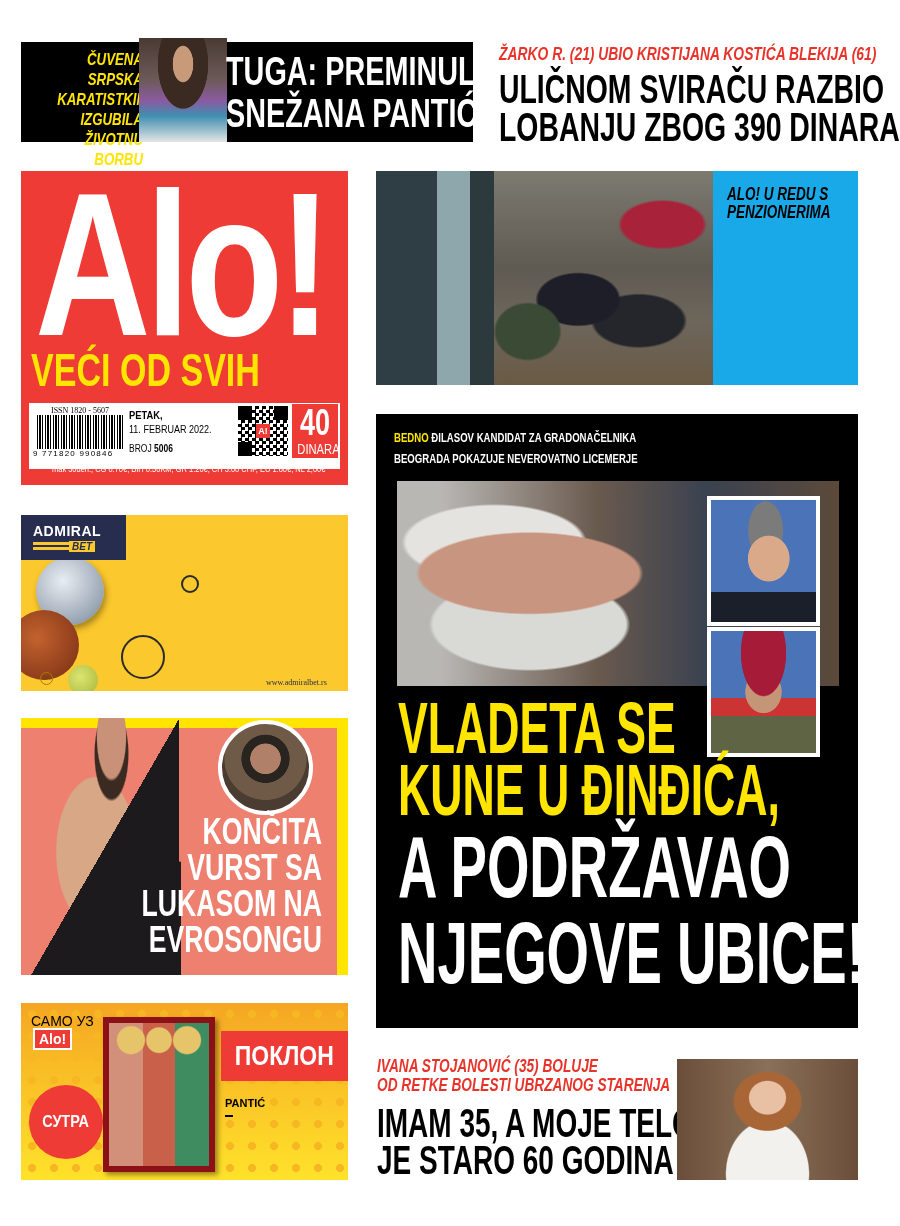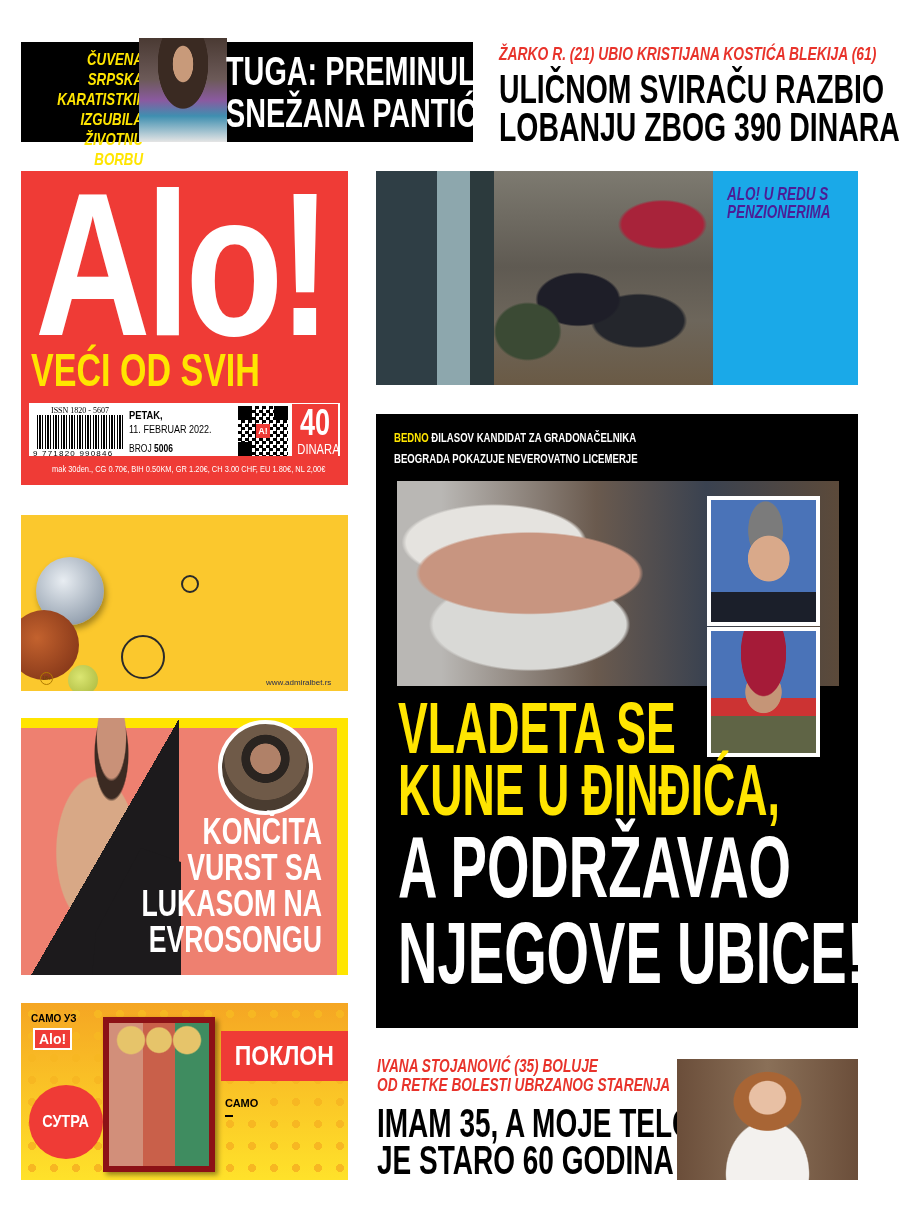--- a/index.html
+++ b/index.html
@@ -22,21 +22,21 @@
   #tr-kicker { left: 499px; top: 44px; color: #e8332b; font-size: 18px; font-style: italic; font-weight: bold; white-space: nowrap; transform: scaleX(0.77); transform-origin: left top; }
   #tr-head { left: 499px; top: 70px; color: #000; font-size: 40px; line-height: 38px; font-weight: bold; }
   #tr-head div { transform: scaleX(0.71); transform-origin: left top; white-space: nowrap; }
 
   
   #masthead { left: 21px; top: 171px; width: 327px; height: 314px; background: #ef3b36; }
   #logo { left: 14px; top: 4px; color: #fff; font-size: 205px; line-height: 178px; font-weight: bold; letter-spacing: -6px; }
   #logo span { display: inline-block; transform: scaleX(0.78); transform-origin: left top; }
   #slogan { left: 10px; top: 176px; color: #ffe500; font-size: 46px; line-height: 46px; font-weight: bold; }
   #slogan span { display: inline-block; transform: scaleX(0.74); transform-origin: left top; white-space: nowrap; }
-  #info-box { left: 8px; top: 232px; width: 311px; height: 53px; background: #fff; }
+  #info-box { left: 8px; top: 232px; width: 311px; height: 66px; background: #fff; }
   #barcode { left: 2px; top: 3px; width: 96px; height: 52px; }
   #issn { left: 20px; top: 0px; font-family: "Liberation Serif", serif; font-size: 8px; color: #000; }
   #bars { left: 6px; top: 9px; width: 88px; height: 34px;
     background: repeating-linear-gradient(90deg, #000 0 1px, #fff 1px 2px, #000 2px 4px, #fff 4px 5px, #000 5px 6px, #fff 6px 8px); }
   #ean { left: 2px; top: 43px; font-size: 8px; color: #000; letter-spacing: 1.2px; }
   #date-day { left: 100px; top: 6px; font-size: 11px; font-weight: bold; color: #000; transform: scaleX(0.85); transform-origin: left top; }
   #date-full { left: 100px; top: 20px; font-size: 11px; color: #000; transform: scaleX(0.82); transform-origin: left top; white-space: nowrap; }
   #issue { left: 100px; top: 40px; font-size: 10px; color: #000; transform: scaleX(0.85); transform-origin: left top; white-space: nowrap; }
   #issue b { font-weight: bold; }
   #qr { left: 209px; top: 3px; width: 50px; height: 50px;
@@ -57,36 +57,36 @@
   
   #queue-photo { left: 376px; top: 171px; width: 337px; height: 214px;
     background:
       linear-gradient(90deg, #2f3e45 0 18%, #8da7ad 18% 28%, #2c3a3d 28% 35%, transparent 35%),
       radial-gradient(ellipse at 85% 25%, #a8233a 0 10%, transparent 11%),
       radial-gradient(ellipse at 45% 75%, #3b4a34 0 12%, transparent 13%),
       radial-gradient(ellipse at 60% 60%, #1e1e28 0 14%, transparent 15%),
       radial-gradient(ellipse at 78% 70%, #24262c 0 12%, transparent 13%),
       linear-gradient(180deg, #7d7a70 0%, #5f5a52 45%, #6d665b 70%, #6a5a45 100%); }
   #blue-box { left: 713px; top: 171px; width: 145px; height: 214px; background: #1aa9e8; }
-  #bb-kicker { left: 14px; top: 14px; color: #4c1d95; font-size: 18px; line-height: 18px; font-style: italic; font-weight: bold; }
+  #bb-kicker { left: 14px; top: 14px; color: #000000; font-size: 18px; line-height: 18px; font-style: italic; font-weight: bold; }
   #bb-kicker div { transform: scaleX(0.75); transform-origin: left top; white-space: nowrap; }
   #bb-head { left: 14px; top: 60px; color: #fff; font-size: 36px; line-height: 36px; font-weight: bold; }
   #bb-head div { transform: scaleX(0.72); transform-origin: left top; white-space: nowrap; }
 
   
   #admiral-ad { left: 21px; top: 515px; width: 327px; height: 176px; background: #fbc82d; overflow: hidden; }
   #adm-logo { left: 0; top: 0; width: 105px; height: 45px; background: #272d4f; }
   #adm-name { left: 12px; top: 8px; color: #fff; font-size: 14px; font-weight: bold; letter-spacing: 0.5px; }
   #adm-bet { left: 48px; top: 26px; color: #272d4f; font-size: 10px; font-weight: bold; font-style: italic; background: #fbc82d; padding: 0 3px; }
   #adm-line { left: 12px; top: 27px; width: 36px; height: 3px; background: #fbc82d; box-shadow: 0 5px 0 #fbc82d; }
   #adm-panel { left: 145px; top: 10px; width: 182px; height: 152px; background: #272d4f; }
   #adm-text1 { right: 10px; top: 4px; color: #fbc82d; font-size: 26px; line-height: 26px; font-weight: bold; font-style: italic; text-align: right; }
   #adm-text2 { right: 10px; top: 58px; color: #fff; font-size: 22px; line-height: 23px; font-weight: bold; font-style: italic; text-align: right; }
   #adm-text1 div, #adm-text2 div { transform: scaleX(0.92); transform-origin: right top; white-space: nowrap; }
-  #adm-url { left: 245px; top: 163px; color: #272d4f; font-size: 8px; }
+  #adm-url { left: 245px; top: 163px; color: #272d4f; font-size: 8px; font-family: Liberation Serif, serif; }
   #handball { left: 15px; top: 42px; width: 68px; height: 68px; border-radius: 50%;
     background: radial-gradient(circle at 40% 35%, #e8edf2, #9aa6b4 70%, #6b7480); box-shadow: 2px 4px 6px rgba(0,0,0,.35); }
   #basketball { left: -12px; top: 95px; width: 70px; height: 70px; border-radius: 50%;
     background: radial-gradient(circle at 40% 40%, #c3622e, #8a3a1a 75%); }
   #tennis { left: 47px; top: 150px; width: 30px; height: 30px; border-radius: 50%; background: radial-gradient(circle at 40% 40%, #dbe672, #a8b53a); }
   #age-badge { left: 19px; top: 157px; width: 11px; height: 11px; border-radius: 50%; border: 1px solid #b07b00; font-size: 5px; text-align: center; line-height: 11px; color: #6a4a00; }
   .tactic { position: absolute; border: 2px solid #2a2a2a; border-radius: 50%; }
 
   
   #konchita { left: 21px; top: 718px; width: 327px; height: 257px; background: #ffe500; overflow: hidden; }
@@ -99,21 +99,21 @@
       radial-gradient(ellipse at 45% 55%, #d8a886 0 34%, transparent 35%); }
   #k-dress { left: 60px; top: 130px; width: 100px; height: 140px; background: #1c1a1c; clip-path: polygon(60% 0, 100% 10%, 100% 100%, 10% 100%, 15% 60%); }
   #k-circle { left: 197px; top: 2px; width: 95px; height: 95px; border-radius: 50%; border: 4px solid #fff;
     background: radial-gradient(circle at 50% 40%, #b08168 0 22%, #2a2420 23% 35%, #6f5a48 36% 60%, #4a3c30 61%); box-sizing: border-box; }
   #k-head { right: 26px; top: 96px; color: #fff; font-size: 36px; line-height: 36px; font-weight: bold; text-align: right; }
   #k-head div { transform: scaleX(0.74); transform-origin: right top; white-space: nowrap; }
 
   
   #icon-promo { left: 21px; top: 1003px; width: 327px; height: 177px;
     background: radial-gradient(circle, #f7b722 25%, transparent 26%) 0 0/22px 22px, linear-gradient(180deg, #f5a623, #ffe22a); overflow: hidden; }
-  #samo-uz { left: 10px; top: 10px; font-size: 10px; font-weight: bold; color: #000; }
+  #samo-uz { left: 10px; top: 10px; font-size: 14px; font-weight: normal; color: #000; }
   #samo-alo { left: 12px; top: 25px; background: #ef3b36; color: #fff; font-size: 14px; font-weight: bold; padding: 1px 4px; border: 2px solid #fff; }
   #sutra { left: 8px; top: 82px; width: 74px; height: 74px; border-radius: 50%; background: #ef3b36; color: #fff; font-size: 17px; font-weight: bold; text-align: center; line-height: 74px; }
   #sutra span { display: inline-block; transform: scaleX(0.85); }
   #icon-frame { left: 82px; top: 14px; width: 112px; height: 155px; background: #8c1116; box-shadow: 3px 3px 5px rgba(0,0,0,.4); }
   #icon-image { left: 6px; top: 6px; width: 100px; height: 143px;
     background:
       radial-gradient(circle at 22% 12%, #e6c46a 0 9%, transparent 10%),
       radial-gradient(circle at 50% 12%, #e6c46a 0 9%, transparent 10%),
       radial-gradient(circle at 78% 12%, #e6c46a 0 9%, transparent 10%),
       linear-gradient(90deg, #d28f7a 0 34%, #c9604a 34% 66%, #3f8c60 66% 100%); }
@@ -214,20 +214,25 @@
   </div>
 </div>
 
 <div id="admiral-ad" class="abs">
   <div class="tactic" style="left:160px;top:60px;width:14px;height:14px;"></div>
   <div class="tactic" style="left:100px;top:120px;width:40px;height:40px;"></div>
   <div id="handball" class="abs"></div>
   <div id="basketball" class="abs"></div>
   <div id="tennis" class="abs"></div>
   <div id="age-badge" class="abs">18+</div>
+  <div id="adm-logo" class="abs">
+    <div id="adm-name" class="abs">ADMIRAL</div>
+    <div id="adm-line" class="abs"></div>
+    <div id="adm-bet" class="abs">BET</div>
+  </div>
   <div id="adm-url" class="abs">www.admiralbet.rs</div>
 </div>
 
 <div id="konchita" class="abs">
   <div id="k-inner" class="abs"></div>
   <div id="k-person" class="photo"></div>
   <div id="k-dress" class="abs"></div>
   <div id="k-circle" class="abs"></div>
   <div id="k-head" class="abs">
     <div>KONČITA</div>
@@ -238,21 +243,21 @@
 </div>
 
 <div id="icon-promo" class="abs">
   <div id="samo-uz" class="abs">САМО УЗ</div>
   <div id="samo-alo" class="abs">Alo!</div>
   <div id="sutra" class="abs"><span>СУТРА</span></div>
   <div id="icon-frame" class="abs">
     <div id="icon-image" class="abs"></div>
   </div>
   <div id="poklon" class="abs"><span>ПОКЛОН</span></div>
-  <div id="ikona" class="abs">САМО</div>
+  <div id="ikona" class="abs">PANTIĆ</div>
   <div id="dash" class="abs"></div>
 </div>
 
 <div id="main-story" class="abs">
   <div id="ms-kicker" class="abs">
     <div><span class="y">BEDNO</span> <span>ĐILASOV KANDIDAT ZA GRADONAČELNIKA</span></div>
     <div>BEOGRADA POKAZUJE NEVEROVATNO LICEMERJE</div>
   </div>
   <div id="ms-photo" class="photo"></div>
   <div id="inset1" class="abs">

